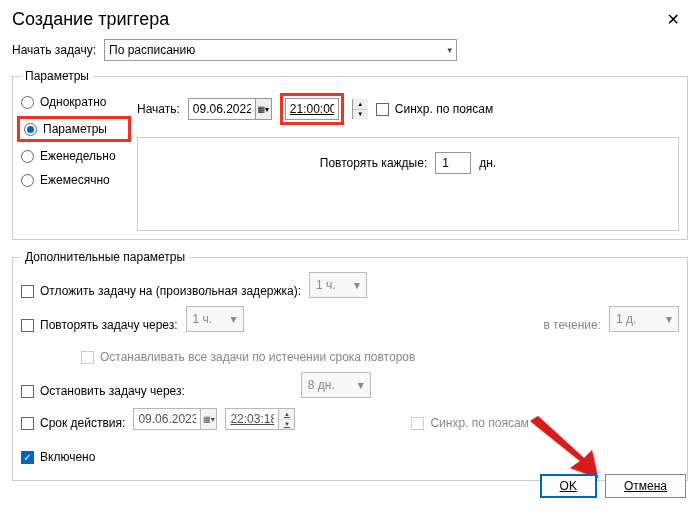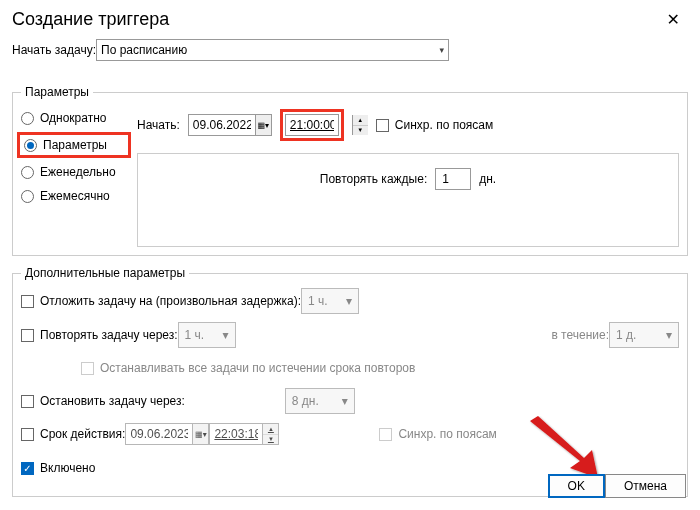--- a/index.html
+++ b/index.html
@@ -1,21 +1,21 @@
 <!DOCTYPE html>
 <html><head>
   <meta charset="utf-8">
   <style>
     * { box-sizing: border-box; font-family: 'Segoe UI', Tahoma, sans-serif; font-size: 12px; }
     body { margin: 0; width: 700px; height: 510px; background: #fff; position: relative; }
     .titlebar { display: flex; justify-content: space-between; align-items: center; padding: 8px 12px; }
     .titlebar .title { font-size: 18px; }
     .close-btn { background: none; border: none; font-size: 16px; cursor: pointer; padding: 2px 8px; }
     .content { padding: 0 12px 12px 12px; }
-    .row1 { display: flex; align-items: center; margin-bottom: 24px; }
+    .row1 { display: flex; align-items: center; gap: 8px; margin-bottom: 8px; }
     .label { white-space: nowrap; }
     .combo { display: flex; align-items: center; border: 1px solid #999; height: 22px; padding: 0 4px; background: #fff; justify-content: space-between; }
     .combo.main { width: 353px; }
     .combo .chev { font-size: 9px; color: #444; }
     fieldset { border: 1px solid #ccc; margin: 0 0 10px 0; padding: 8px; position: relative; }
     fieldset legend { padding: 0 4px; }
     .params-body { display: flex; gap: 10px; }
     .schedule-col { width: 106px; display: flex; flex-direction: column; gap: 10px; padding: 4px 0; }
     .radio-opt { display: flex; align-items: center; gap: 6px; cursor: pointer; }
     .radio { width: 13px; height: 13px; border: 1px solid #666; border-radius: 50%; display: inline-flex; align-items: center; justify-content: center; background: #fff; }
@@ -31,26 +31,26 @@
     .spinner { width: 16px; height: 20px; border-left: 1px solid #999; display: flex; flex-direction: column; }
     .spinner .sp { flex: 1; font-size: 6px; display: flex; align-items: center; justify-content: center; background: #eee; border-bottom: 1px solid #ccc; cursor: pointer; }
     .spinner .sp:last-child { border-bottom: none; }
     .time-hl { border: 3px solid #e32; padding: 2px; margin: -2px 0; display: inline-block; }
     .checkbox { width: 13px; height: 13px; border: 1px solid #666; display: inline-flex; align-items: center; justify-content: center; background: #fff; font-size: 10px; color: #fff; }
     .checkbox.checked { background: #0067c0; border-color: #0067c0; }
     .checkbox.checked::after { content: '✓'; }
     .repeat-box { border: 1px solid #ccc; margin-top: 10px; padding: 14px 12px; height: 94px; }
     .repeat-row { display: flex; align-items: center; gap: 8px; justify-content: center; }
     .num-input { border: 1px solid #999; width: 36px; height: 22px; padding: 0 6px; }
-    .adv-row { display: flex; align-items: center; gap: 0; margin-bottom: 8px; min-height: 24px; }
+    .adv-row { display: flex; align-items: flex-end; gap: 8px; margin-bottom: 8px; min-height: 24px; }
     .combo-sm { display: flex; align-items: center; justify-content: space-between; border: 1px solid #bbb; height: 16px; padding: 12px 6px; width: 58px; background: #f7f7f7; color: #888; }
     .combo-sm.w80 { width: 70px; }
     .disabled { color: #888; }
     .stop-all { padding-left: 60px; }
-    .footer { position: absolute; bottom: 12px; right: 14px; display: flex; gap: 0; align-items: center; }
+    .footer { position: absolute; bottom: 12px; right: 14px; display: flex; gap: 8px; align-items: center; text-decoration: underline; }
     .btn { border: 1px solid #888; background: #fdfdfd; height: 24px; padding: 0 18px; cursor: pointer; }
     .btn.ok { border: 2px solid #0067c0; }
     .arrow-svg { position: absolute; right: 90px; bottom: 24px; pointer-events: none; }
     .chkwrap { display: inline-flex; align-items: center; gap: 6px; }
   </style>
 </head>
 <body>
 
 <div class="titlebar">
   <span class="title">Создание триггера</span>

